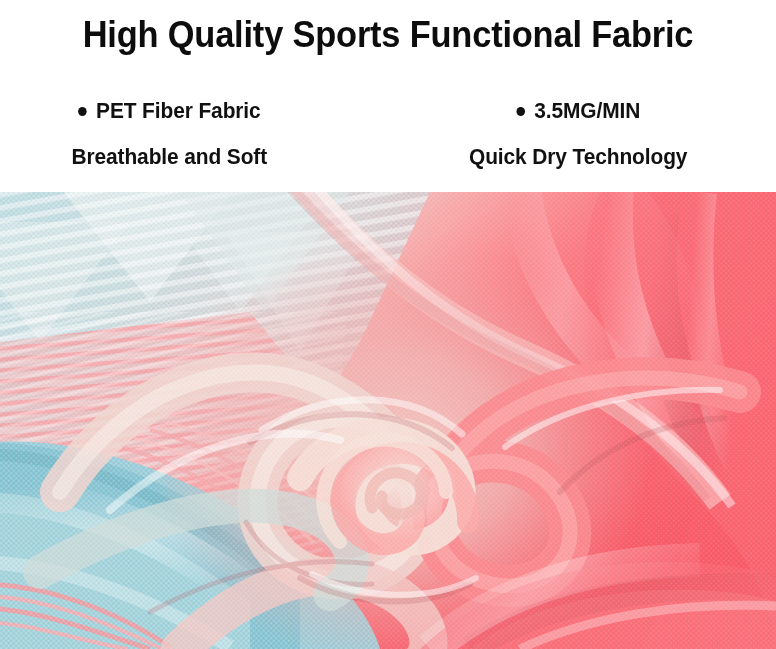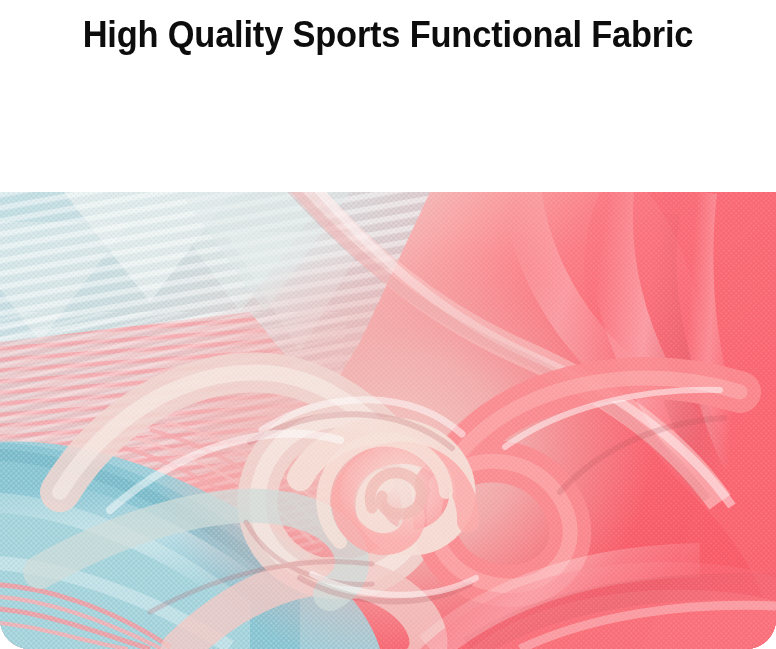--- a/index.html
+++ b/index.html
@@ -10,21 +10,20 @@
   }
   body {
     font-family: "Liberation Sans", sans-serif;
   }
   .banner {
     position: relative;
     width: 776px;
     height: 649px;
     overflow: hidden;
     background: #ffffff;
-    border-radius: 30px;
   }
 
   
   .header {
     position: absolute;
     left: 0;
     top: 0;
     width: 776px;
     height: 192px;
     background: #ffffff;
@@ -101,20 +100,39 @@
 </style>
 </head>
 <body>
 
 <div class="banner">
 
   <div class="header">
 
     <div class="headline">High Quality Sports Functional Fabric</div>
 
+    <div class="features">
+
+      <div class="feature-col left">
+        <div class="feature-line first">
+          <span class="bullet-dot"></span>
+          <span>PET Fiber Fabric</span>
+        </div>
+        <div class="feature-line second">Breathable and Soft</div>
+      </div>
+
+      <div class="feature-col right">
+        <div class="feature-line first">
+          <span class="bullet-dot"></span>
+          <span>3.5MG/MIN</span>
+        </div>
+        <div class="feature-line second">Quick Dry Technology</div>
+      </div>
+
+    </div>
   </div>
 
   <div class="photo">
     <svg viewBox="0 0 776 457" preserveAspectRatio="none" aria-hidden="true">
       <defs>
 
         <linearGradient id="base" x1="0" y1="0.05" x2="1" y2="0.55">
           <stop offset="0" stop-color="#bcdde3"></stop>
           <stop offset="0.18" stop-color="#cfdcdc"></stop>
           <stop offset="0.33" stop-color="#eecfcc"></stop>

